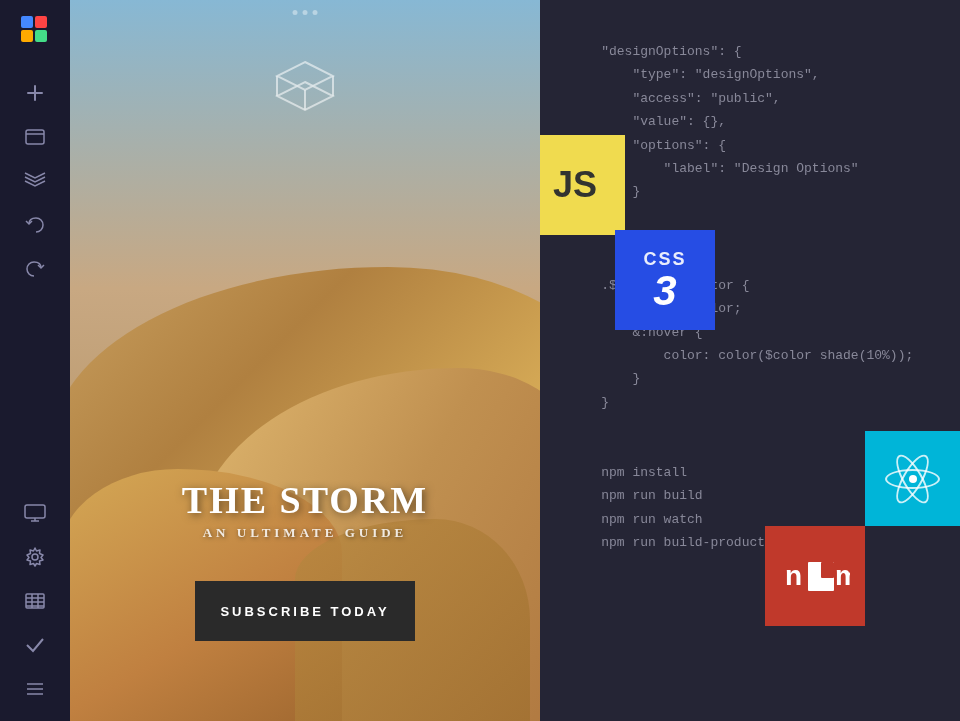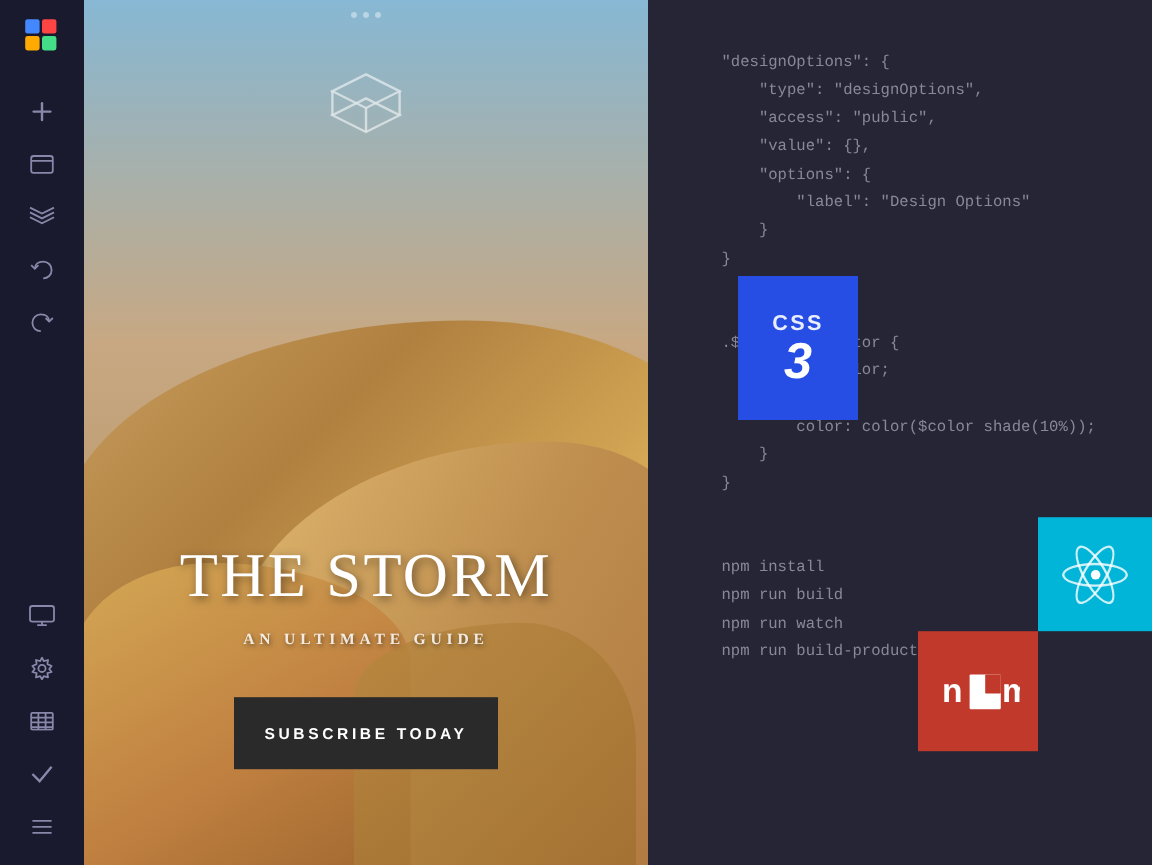--- a/index.html
+++ b/index.html
@@ -131,28 +131,28 @@
       position: absolute;
       bottom: 180px;
       left: 0;
       right: 0;
       text-align: center;
       padding: 0 20px;
     }
 
     .headline {
       font-family: Georgia, 'Times New Roman', serif;
-      font-size: 52px;
-      font-weight: 400;
+      font-size: 38px;
+      font-weight: 700;
       color: #ffffff;
       line-height: 1.0;
       text-transform: uppercase;
       letter-spacing: 2px;
       text-shadow: 2px 2px 8px rgba(0,0,0,0.5);
-      margin-bottom: 18px;
+      margin-bottom: 6px;
     }
 
     .subheadline {
       font-family: Georgia, serif;
       font-size: 13px;
       color: rgba(255,255,255,0.85);
       letter-spacing: 4px;
       text-transform: uppercase;
       text-shadow: 1px 1px 4px rgba(0,0,0,0.5);
       font-weight: bold;
@@ -237,21 +237,21 @@
       font-size: 36px;
       font-weight: 900;
       color: #323330;
     }
 
     .badge-css {
       position: absolute;
       top: 230px;
       left: 75px;
       width: 100px;
-      height: 120px;
+      height: 100px;
       background: #264de4;
       display: flex;
       justify-content: center;
     }
 
     .badge-react {
       position: absolute;
       bottom: 195px;
       right: 0;
       width: 95px;
@@ -481,20 +481,23 @@
             color: color($color shade(10%));
         }
     }</span>
 
 
 <span class="code-npm">    npm install
     npm run build
     npm run watch
     npm run build-production</span></div>
 
+  <div class="badge-js">
+    <span style="font-family: Arial, sans-serif; font-size:36px; font-weight:900; color:#323330;">JS</span>
+  </div>
 
   <div class="badge-css">
     <div class="css3-badge">
       <div class="css-text">CSS</div>
       <div class="css-num">3</div>
     </div>
   </div>
 
   <div class="badge-react">
     <div class="react-atom">

